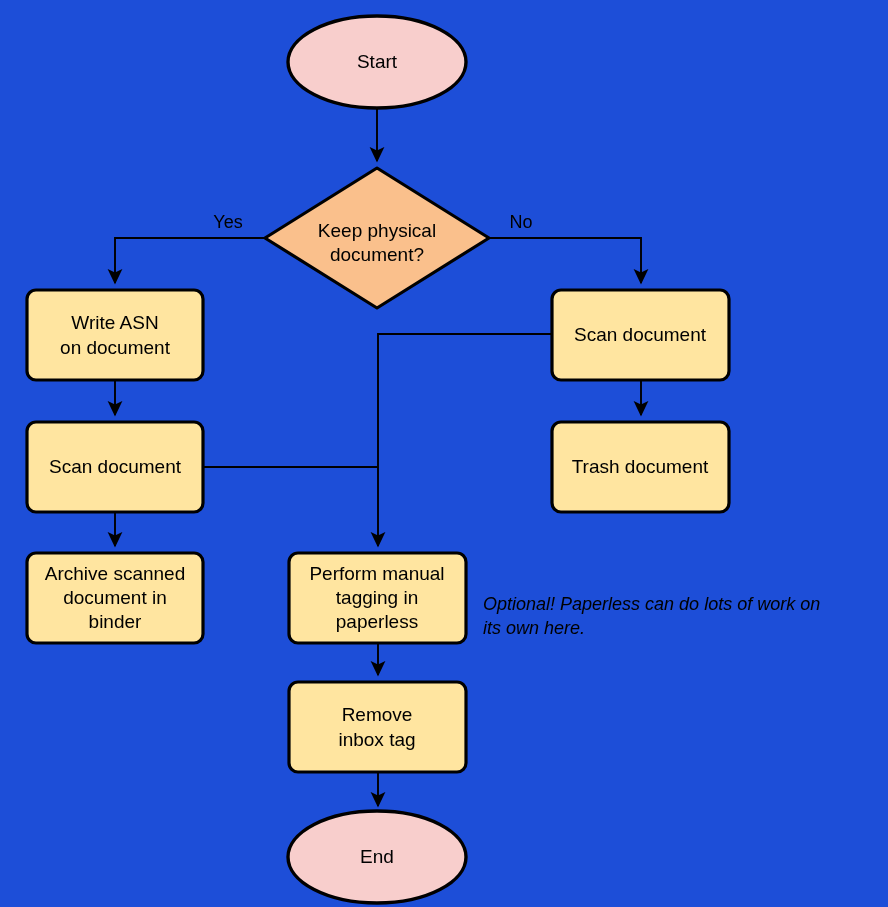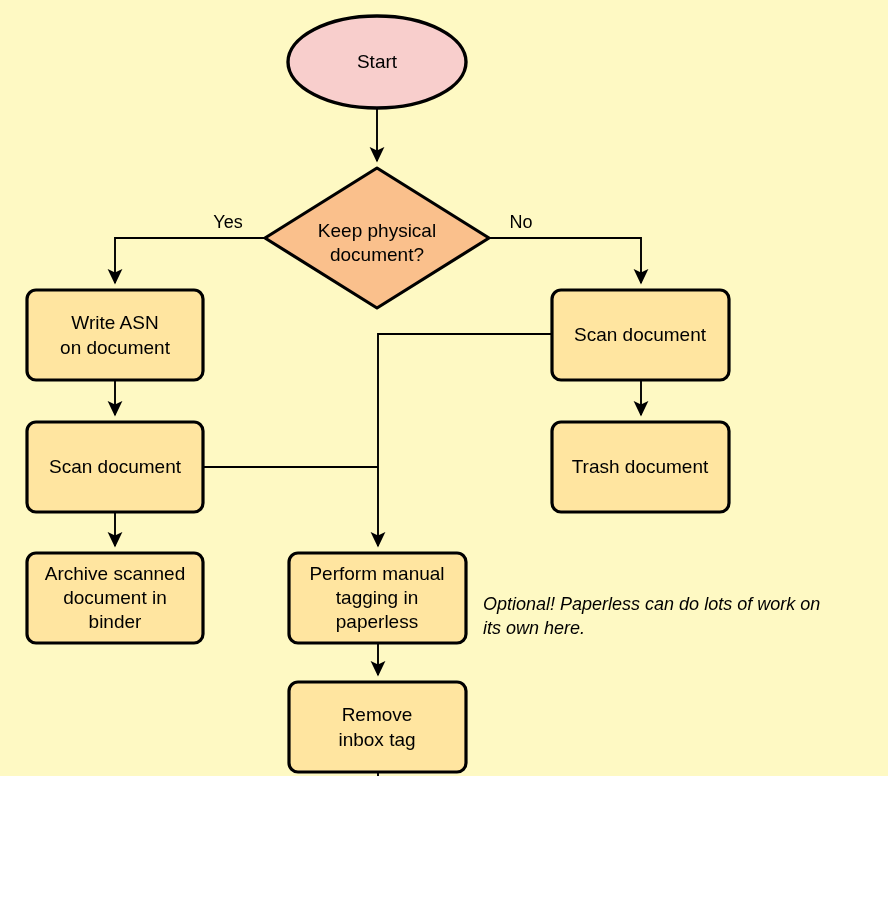--- a/index.html
+++ b/index.html
@@ -6,22 +6,22 @@
     margin: 0;
     padding: 0;
     background: #ffffff;
   }
   body {
     font-family: "Liberation Sans", sans-serif;
   }
   #canvas-wrap {
     position: relative;
     width: 888px;
-    height: 776px;
-    background: #fef9c3;
+    height: 907px;
+    background: #1d4ed8;
     overflow: hidden;
   }
   #flow-svg {
     position: absolute;
     top: 0;
     left: 0;
     width: 888px;
     height: 907px;
     display: block;
   }

